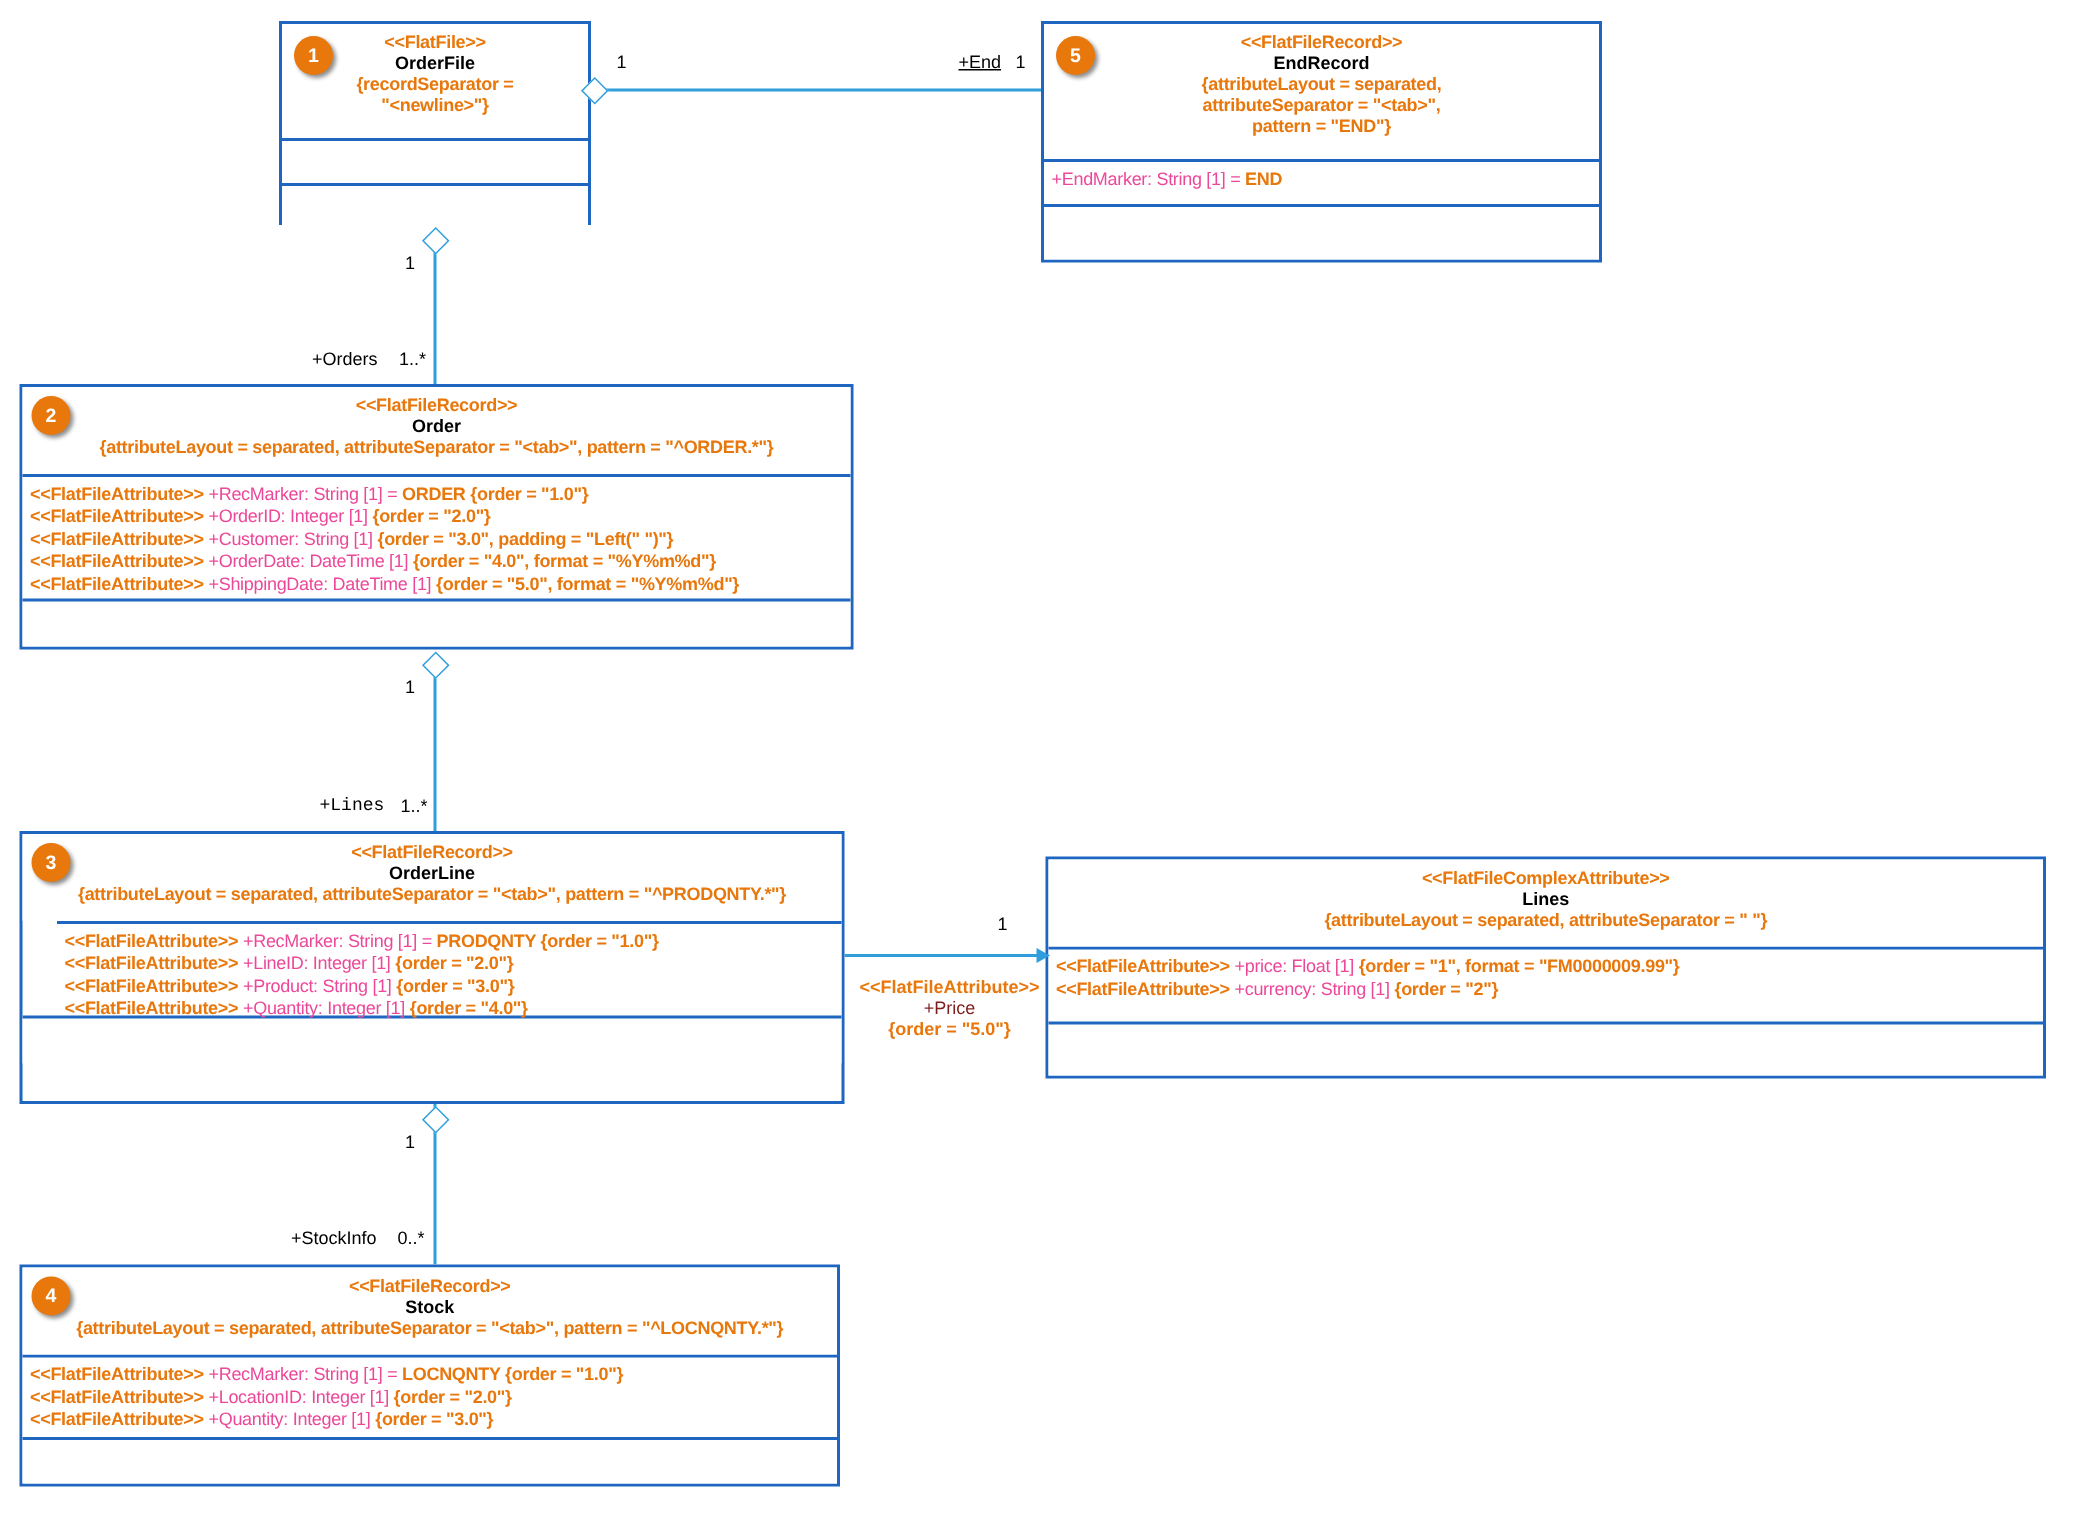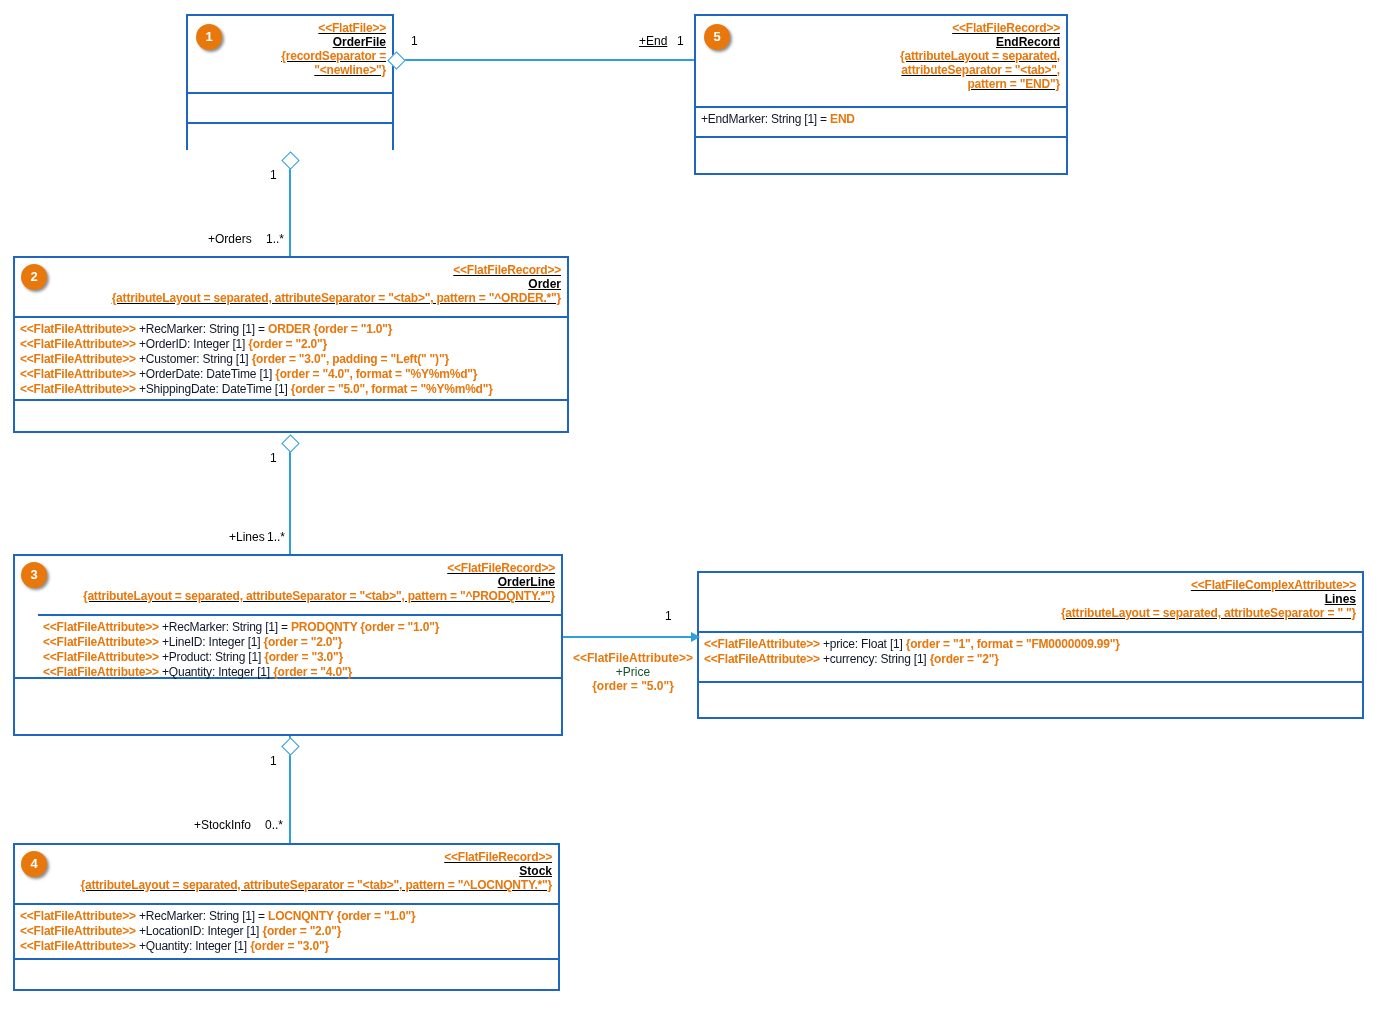--- a/index.html
+++ b/index.html
@@ -26,23 +26,22 @@
     border: 2px solid #1f66c1;
     background: #ffffff;
     z-index: 4;
   }
   .compartment {
     box-sizing: border-box;
     background: #ffffff;
   }
   .compartment.head {
     position: relative;
-    text-align: right;
+    text-align: center;
     padding: 5px 6px 6px 6px;
-    text-decoration: underline;
   }
   .compartment.attrs {
     border-top: 2px solid #1f66c1;
     padding: 4px 5px 5px 5px;
     text-align: left;
   }
   .compartment.ops {
     border-top: 2px solid #1f66c1;
   }
 
@@ -73,21 +72,21 @@
     line-height: 15px;
     color: #000000;
     white-space: nowrap;
     letter-spacing: -0.2px;
   }
   .attr-row .stereo {
     color: #e8770c;
     font-weight: bold;
   }
   .attr-row .sig {
-    color: #0f172a;
+    color: #ec4899;
   }
   .attr-row .val {
     color: #e8770c;
     font-weight: bold;
     text-align: center;
   }
   .attr-row .props {
     color: #e8770c;
     font-weight: bold;
   }
@@ -157,21 +156,21 @@
   }
   .conn-label .stereo {
     color: #e8770c;
     font-weight: bold;
   }
   .conn-label .props {
     color: #e8770c;
     font-weight: bold;
   }
   .conn-label .rolename {
-    color: #14532d;
+    color: #7f1d1d;
   }
 </style>
 </head>
 <body>
 
 <div id="canvas">
 
   <div class="conn-h" style="left:396px; top:59px; width:300px;"></div>
   <div class="diamond" style="left:390px; top:54px;"></div>
   <div class="conn-label mult" style="left:411px; top:34px;">1</div>
@@ -180,21 +179,21 @@
 
   <div class="conn-v" style="left:289px; top:160px; height:96px;"></div>
   <div class="diamond" style="left:284px; top:154px;"></div>
   <div class="conn-label mult" style="left:270px; top:168px;">1</div>
   <div class="conn-label" style="left:208px; top:232px;">+Orders</div>
   <div class="conn-label mult" style="left:266px; top:232px;">1..*</div>
 
   <div class="conn-v" style="left:289px; top:448px; height:106px;"></div>
   <div class="diamond" style="left:284px; top:437px;"></div>
   <div class="conn-label mult" style="left:270px; top:451px;">1</div>
-  <div class="conn-label" style="left:229px; top:530px;">+Lines</div>
+  <div class="conn-label" style="left:213px; top:530px;font-family:Liberation Mono, monospace;">+Lines</div>
   <div class="conn-label mult" style="left:267px; top:530px;">1..*</div>
 
   <div class="conn-v" style="left:289px; top:736px; height:107px;"></div>
   <div class="diamond" style="left:284px; top:740px;"></div>
   <div class="conn-label mult" style="left:270px; top:754px;">1</div>
   <div class="conn-label" style="left:194px; top:818px;">+StockInfo</div>
   <div class="conn-label mult" style="left:265px; top:818px;">0..*</div>
 
   <div class="conn-h" style="left:563px; top:636px; width:130px;"></div>
   <div class="arrowhead" style="left:691px; top:632px;"></div>

